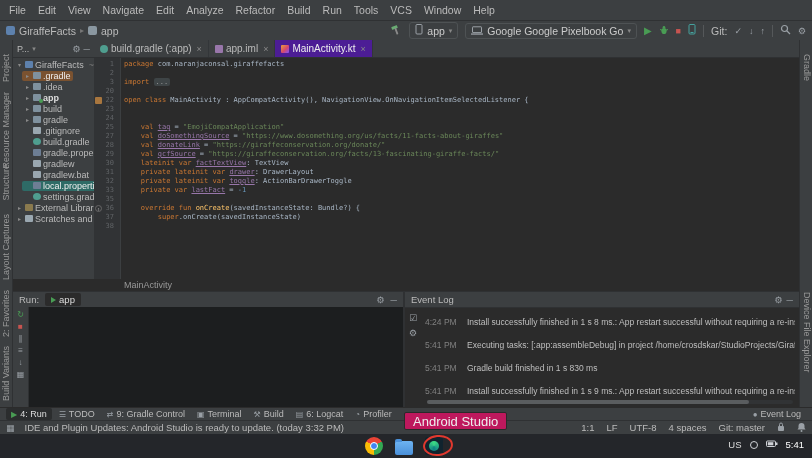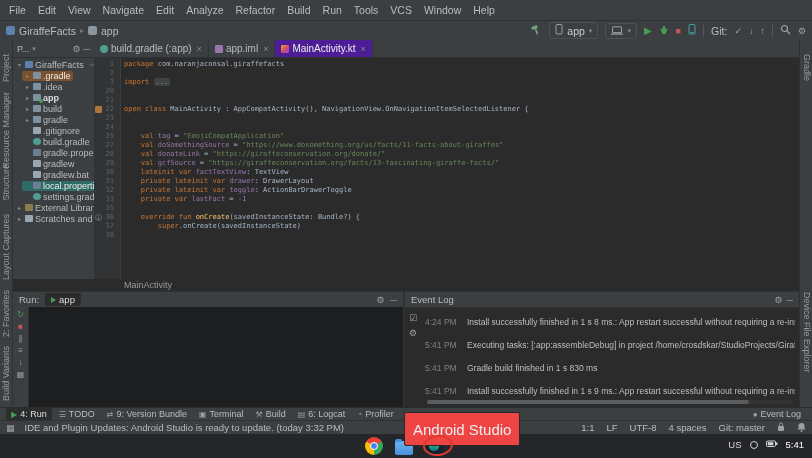--- a/index.html
+++ b/index.html
@@ -73,21 +73,21 @@
   #gutter-bg{position:absolute;left:0;top:0;width:26px;height:221px;background:#313335;border-right:1px solid #3c3f41}
   #code-rows{position:relative;padding-top:2px}
   .crow{display:flex;height:9px;line-height:9px}
   .gut{width:26px;flex:none;color:#606366;text-align:right;padding-right:6px;position:relative;box-sizing:border-box}
   .gicon{position:absolute;left:1px;top:1px;width:7px;height:7px;font-size:5px;line-height:7px;text-align:center;border-radius:50%;box-sizing:border-box}
   .g-ov{color:#aaa;border:1px solid #666}
   .g-cl{background:#a8763e;border-radius:1px}
   .code{white-space:pre;padding-left:4px}
   .tok{white-space:pre}
   .kw{color:#cc7832}.str{color:#6a8759}.esc{color:#cc7832}
-  .prop{color:#9876aa;text-underline-offset:1px}
+  .prop{color:#9876aa;text-decoration:underline;text-underline-offset:1px}
   .num{color:#6897bb}.fn{color:#ffc66b}.pl{color:#a9b7c6}
   .tok.fold{background:#3e4446;color:#999;border-radius:2px;padding:0 2px}
   #ebreadcrumb{left:94px;top:279px;width:705px;height:12px;background:#2b2b2b;font-size:9px;color:#999;padding-left:30px;display:flex;align-items:center;box-sizing:border-box}
 
   
   #run-panel{left:13px;top:291px;width:390px;height:116px;background:#3c3f41;border-top:1px solid #2f3133;box-sizing:border-box}
   #run-header{height:15px;display:flex;align-items:center;gap:6px;padding:0 6px;font-size:9.5px}
   #run-tab{display:flex;align-items:center;gap:3px;background:#2b2b2b;padding:0 6px;border-radius:2px;color:#ddd;height:13px}
   .play-tri{width:0;height:0;border-left:5px solid #499c54;border-top:3px solid transparent;border-bottom:3px solid transparent}
   #run-body{display:flex;height:100px}
@@ -132,21 +132,21 @@
   .chrome-center{position:absolute;left:5px;top:5px;width:8px;height:8px;background:#4285f4;border:1.5px solid #fff;border-radius:50%;box-sizing:border-box}
   .files{width:18px;height:14px;background:linear-gradient(#6db3f2,#4a90d9);border-radius:2px;position:relative;margin-top:3px}
   .files::before{content:"";position:absolute;top:-2px;left:0;width:7px;height:3px;background:#4a90d9;border-radius:2px 2px 0 0}
   .as{width:18px;height:18px;border-radius:3px;background:#10232e;position:relative}
   .as::after{content:"";position:absolute;left:4px;top:4px;width:10px;height:10px;border-radius:50%;background:conic-gradient(#3ddc84,#0e7f83,#3ddc84)}
   #tb-right{position:absolute;right:8px;top:5px;display:flex;gap:8px;align-items:center;font-size:9.5px;color:#ddd}
   .ring{display:inline-block;width:8px;height:8px;border:1.5px solid #cfd2d6;border-radius:50%;box-sizing:border-box}
   #tb-time{color:#fff}
 
   
-  #tooltip{left:404px;top:412px;height:17px;padding:16px 8px;background:#ef4444;border:1px solid #2a2a2a;color:#eee;font-size:15px;display:flex;align-items:center;z-index:40;border-radius:2px;box-sizing:border-box}
+  #tooltip{left:404px;top:412px;height:17px;padding:8px 8px;background:#be185d;border:1px solid #2a2a2a;color:#eee;font-size:13px;display:flex;align-items:center;z-index:40;border-radius:2px;box-sizing:border-box}
   #annotation-circle{left:423px;top:435px;width:30px;height:21px;border:2px solid #e0382e;border-radius:50%;transform:rotate(-6deg);z-index:50;box-sizing:border-box}
 </style>
 </head>
 <body>
 
 <div id="screen">
 
   <div id="menubar">
     <div id="menu-items">
         <span class="menu-item">File</span>
@@ -181,20 +181,21 @@
               <rect x="1" y="0.5" width="6" height="9.5" rx="1" fill="none" stroke="#9aa0a6"></rect>
             </svg></span>
         <span>app</span>
         <span class="caret">▾</span>
       </div>
       <div class="chip">
         <span><svg width="12" height="9" viewBox="0 0 12 9">
               <rect x="1.5" y="0.8" width="9" height="5.8" rx="0.5" fill="none" stroke="#9aa0a6"></rect>
               <rect x="0" y="7.4" width="12" height="1.3" fill="#9aa0a6"></rect>
             </svg></span>
+        <span>Google Google Pixelbook Go</span>
         <span class="caret">▾</span>
       </div>
       <span class="nt-ic play">▶</span>
       <span><svg width="10" height="10" viewBox="0 0 10 10">
             <ellipse cx="5" cy="6" rx="2.6" ry="3.1" fill="#499c54"></ellipse>
             <circle cx="5" cy="2.2" r="1.3" fill="#499c54"></circle>
             <line x1="1" y1="4.5" x2="3" y2="5.2" stroke="#499c54"></line>
             <line x1="9" y1="4.5" x2="7" y2="5.2" stroke="#499c54"></line>
           </svg></span>
       <span class="nt-ic stop">■</span>
@@ -373,24 +374,20 @@
         <div class="crow">
           <span class="gut">2</span>
           <span class="code"></span>
         </div>
         <div class="crow">
           <span class="gut">3</span>
           <span class="code"><span class="tok kw">import </span><span class="tok fold">...</span></span>
         </div>
         <div class="crow">
           <span class="gut">20</span>
-          <span class="code"></span>
-        </div>
-        <div class="crow">
-          <span class="gut">21</span>
           <span class="code"></span>
         </div>
         <div class="crow">
           <span class="gut">22<span class="gicon g-cl"></span></span>
           <span class="code"><span class="tok kw">open class </span><span class="tok pl">MainActivity : AppCompatActivity(), NavigationView.OnNavigationItemSelectedListener {</span></span>
         </div>
         <div class="crow">
           <span class="gut">23</span>
           <span class="code"></span>
         </div>
@@ -518,21 +515,21 @@
         <div class="tt active">
           <span class="tt-ic grn">▶</span>
           <span>4: Run</span>
         </div>
         <div class="tt">
           <span class="tt-ic">☰</span>
           <span>TODO</span>
         </div>
         <div class="tt">
           <span class="tt-ic">⇄</span>
-          <span>9: Version Bundle</span>
+          <span>9: Gradle Control</span>
         </div>
         <div class="tt">
           <span class="tt-ic">▣</span>
           <span>Terminal</span>
         </div>
         <div class="tt">
           <span class="tt-ic">⚒</span>
           <span>Build</span>
         </div>
         <div class="tt">

